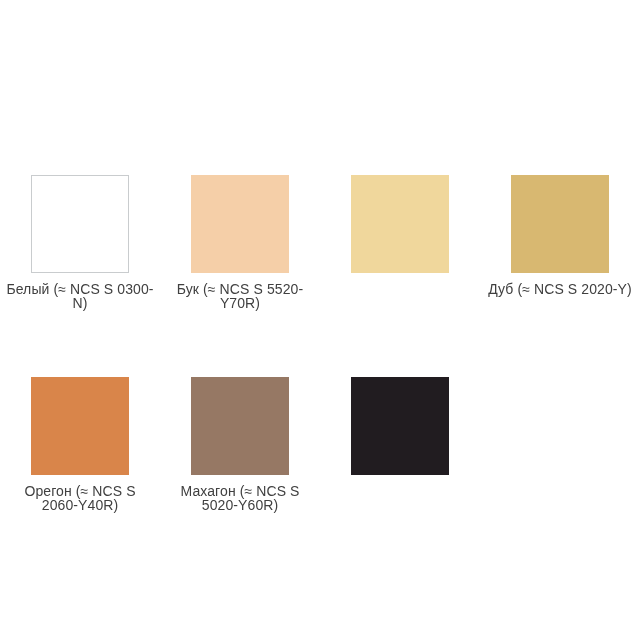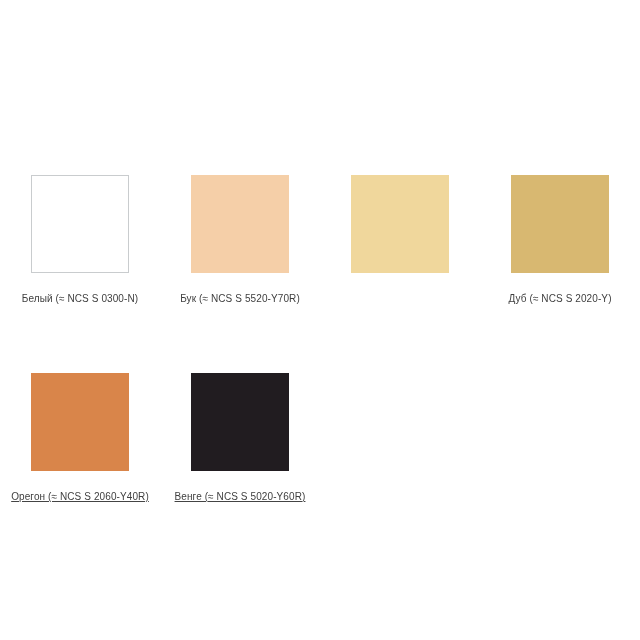--- a/index.html
+++ b/index.html
@@ -23,21 +23,20 @@
 
   .swatch-row {
     display: flex;
     flex-direction: row;
     align-items: flex-start;
     width: 640px;
   }
 
   .swatch-row + .swatch-row {
     margin-top: 67px;
-    text-decoration: underline;
   }
 
   .swatch-cell {
     width: 160px;
     display: flex;
     flex-direction: column;
     align-items: center;
     box-sizing: border-box;
   }
 
@@ -46,24 +45,24 @@
     height: 98px;
     box-sizing: border-box;
     background: #ffffff;
   }
 
   .swatch-chip.bordered {
     border: 1px solid #c9ccce;
   }
 
   .swatch-label {
-    margin-top: 19px;
+    margin-top: 9px;
     width: 148px;
     text-align: center;
-    font-size: 10px;
+    font-size: 14px;
     line-height: 14px;
     color: #404040;
     letter-spacing: 0.1px;
     white-space: normal;
   }
 </style>
 </head>
 <body>
 
 <div class="palette">
@@ -91,23 +90,26 @@
 
   </div>
 
   <div class="swatch-row">
 
     <div class="swatch-cell">
       <div class="swatch-chip" style="background-color: rgb(217, 133, 74);"></div>
       <div class="swatch-label">Орегон (≈ NCS S 2060-Y40R)</div>
     </div>
 
+    <div class="swatch-cell">
+      <div class="swatch-chip" style="background-color: rgb(150, 120, 100);"></div>
+      <div class="swatch-label">Махагон (≈ NCS S 5020-Y60R)</div>
+    </div>
 
     <div class="swatch-cell">
       <div class="swatch-chip" style="background-color: rgb(33, 28, 32);"></div>
-      <div class="swatch-label">Венге (≈ NCS S 5020-Y60R)</div>
     </div>
 
     <div class="swatch-cell"></div>
 
   </div>
 
 </div>
 
 </body></html>

